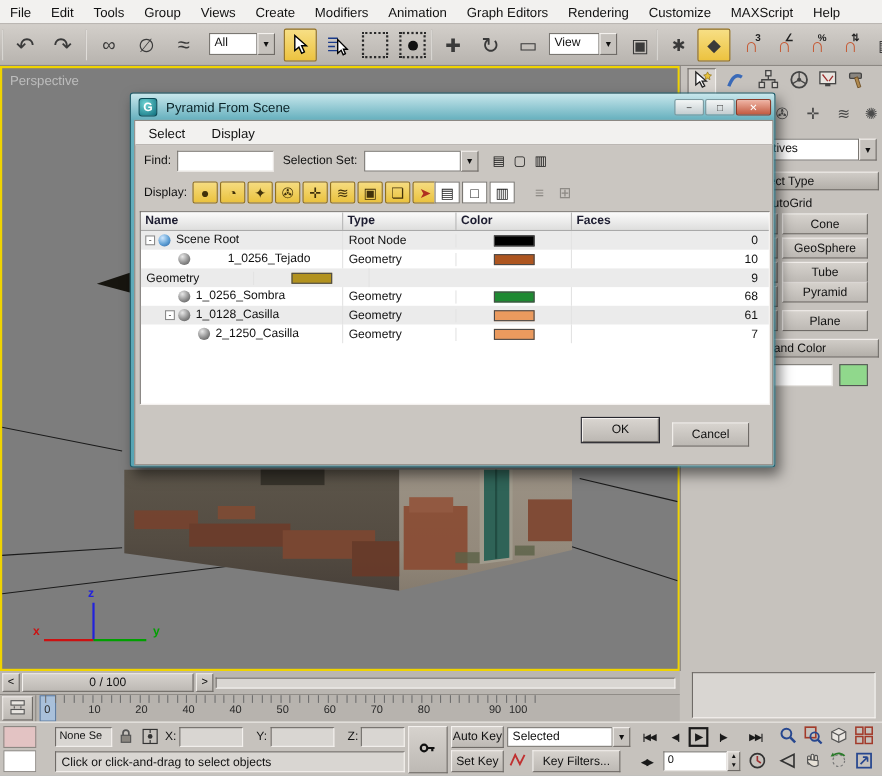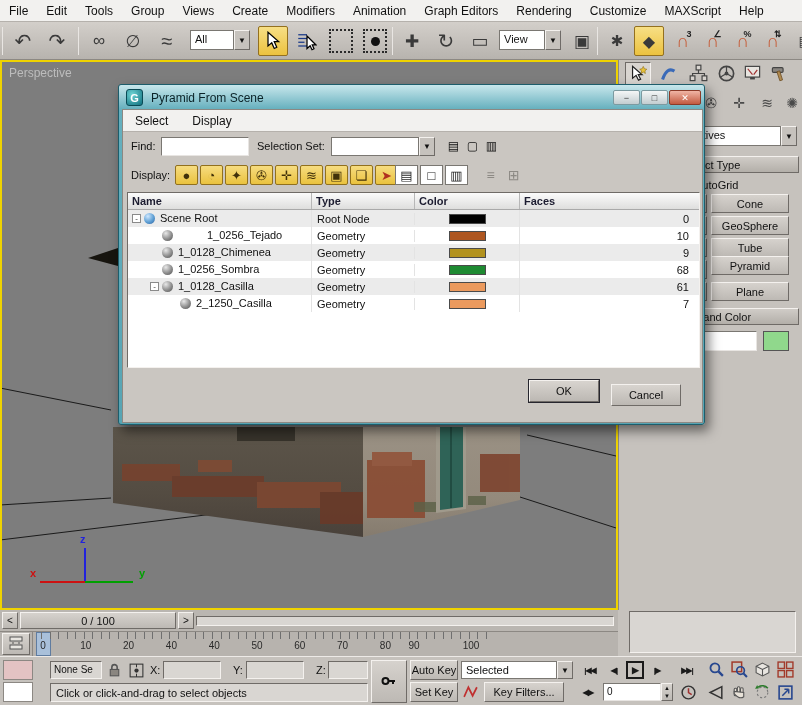--- a/index.html
+++ b/index.html
@@ -389,21 +389,21 @@
         <div class="tick" style="left: 452.6px;"></div>
         <div class="tnum" style="left: 10px;">0</div>
         <div class="tnum" style="left: 52.8px;">10</div>
         <div class="tnum" style="left: 95.6px;">20</div>
         <div class="tnum" style="left: 138.4px;">40</div>
         <div class="tnum" style="left: 181.2px;">40</div>
         <div class="tnum" style="left: 224px;">50</div>
         <div class="tnum" style="left: 266.8px;">60</div>
         <div class="tnum" style="left: 309.6px;">70</div>
         <div class="tnum" style="left: 352.4px;">80</div>
-        <div class="tnum" style="left: 381px;">90</div>
+        <div class="tnum" style="left: 417px;">90</div>
         <div class="tnum" style="left: 438px;">100</div>
       </div>
   </div>
 
   <div id="status-bar">
     <div style="position:absolute;left:3px;top:3px;width:30px;height:20px;background:#e3c3c3;border:1px solid #8c8883"></div>
     <div style="position:absolute;left:3px;top:25px;width:30px;height:20px;background:#fff;border:1px solid #8c8883"></div>
 
     <div class="sb-field sunken" style="left:50px;top:4px;width:52px"><span>None Se</span></div>
     <div class="nav-ic" style="left:104px;top:4px">
@@ -616,24 +616,20 @@
                 <span class="sphere" style="left: 34px;"></span>
                 <span class="n-text" style="left: 50px; margin-left: 29px;">1_0256_Tejado</span>
               </div>
               <div class="c-type">Geometry</div>
               <div class="c-color">
                 <span class="swatch" style="background: rgb(174, 86, 32);"></span>
               </div>
               <div class="c-faces">10</div>
             </div>
             <div class="t-row">
-              <div class="c-name">
-                <span class="sphere" style="left: 34px;"></span>
-                <span class="n-text" style="left: 50px;">1_0128_Chimenea</span>
-              </div>
               <div class="c-type">Geometry</div>
               <div class="c-color">
                 <span class="swatch" style="background: rgb(178, 146, 30);"></span>
               </div>
               <div class="c-faces">9</div>
             </div>
             <div class="t-row">
               <div class="c-name">
                 <span class="sphere" style="left: 34px;"></span>
                 <span class="n-text" style="left: 50px;">1_0256_Sombra</span>

